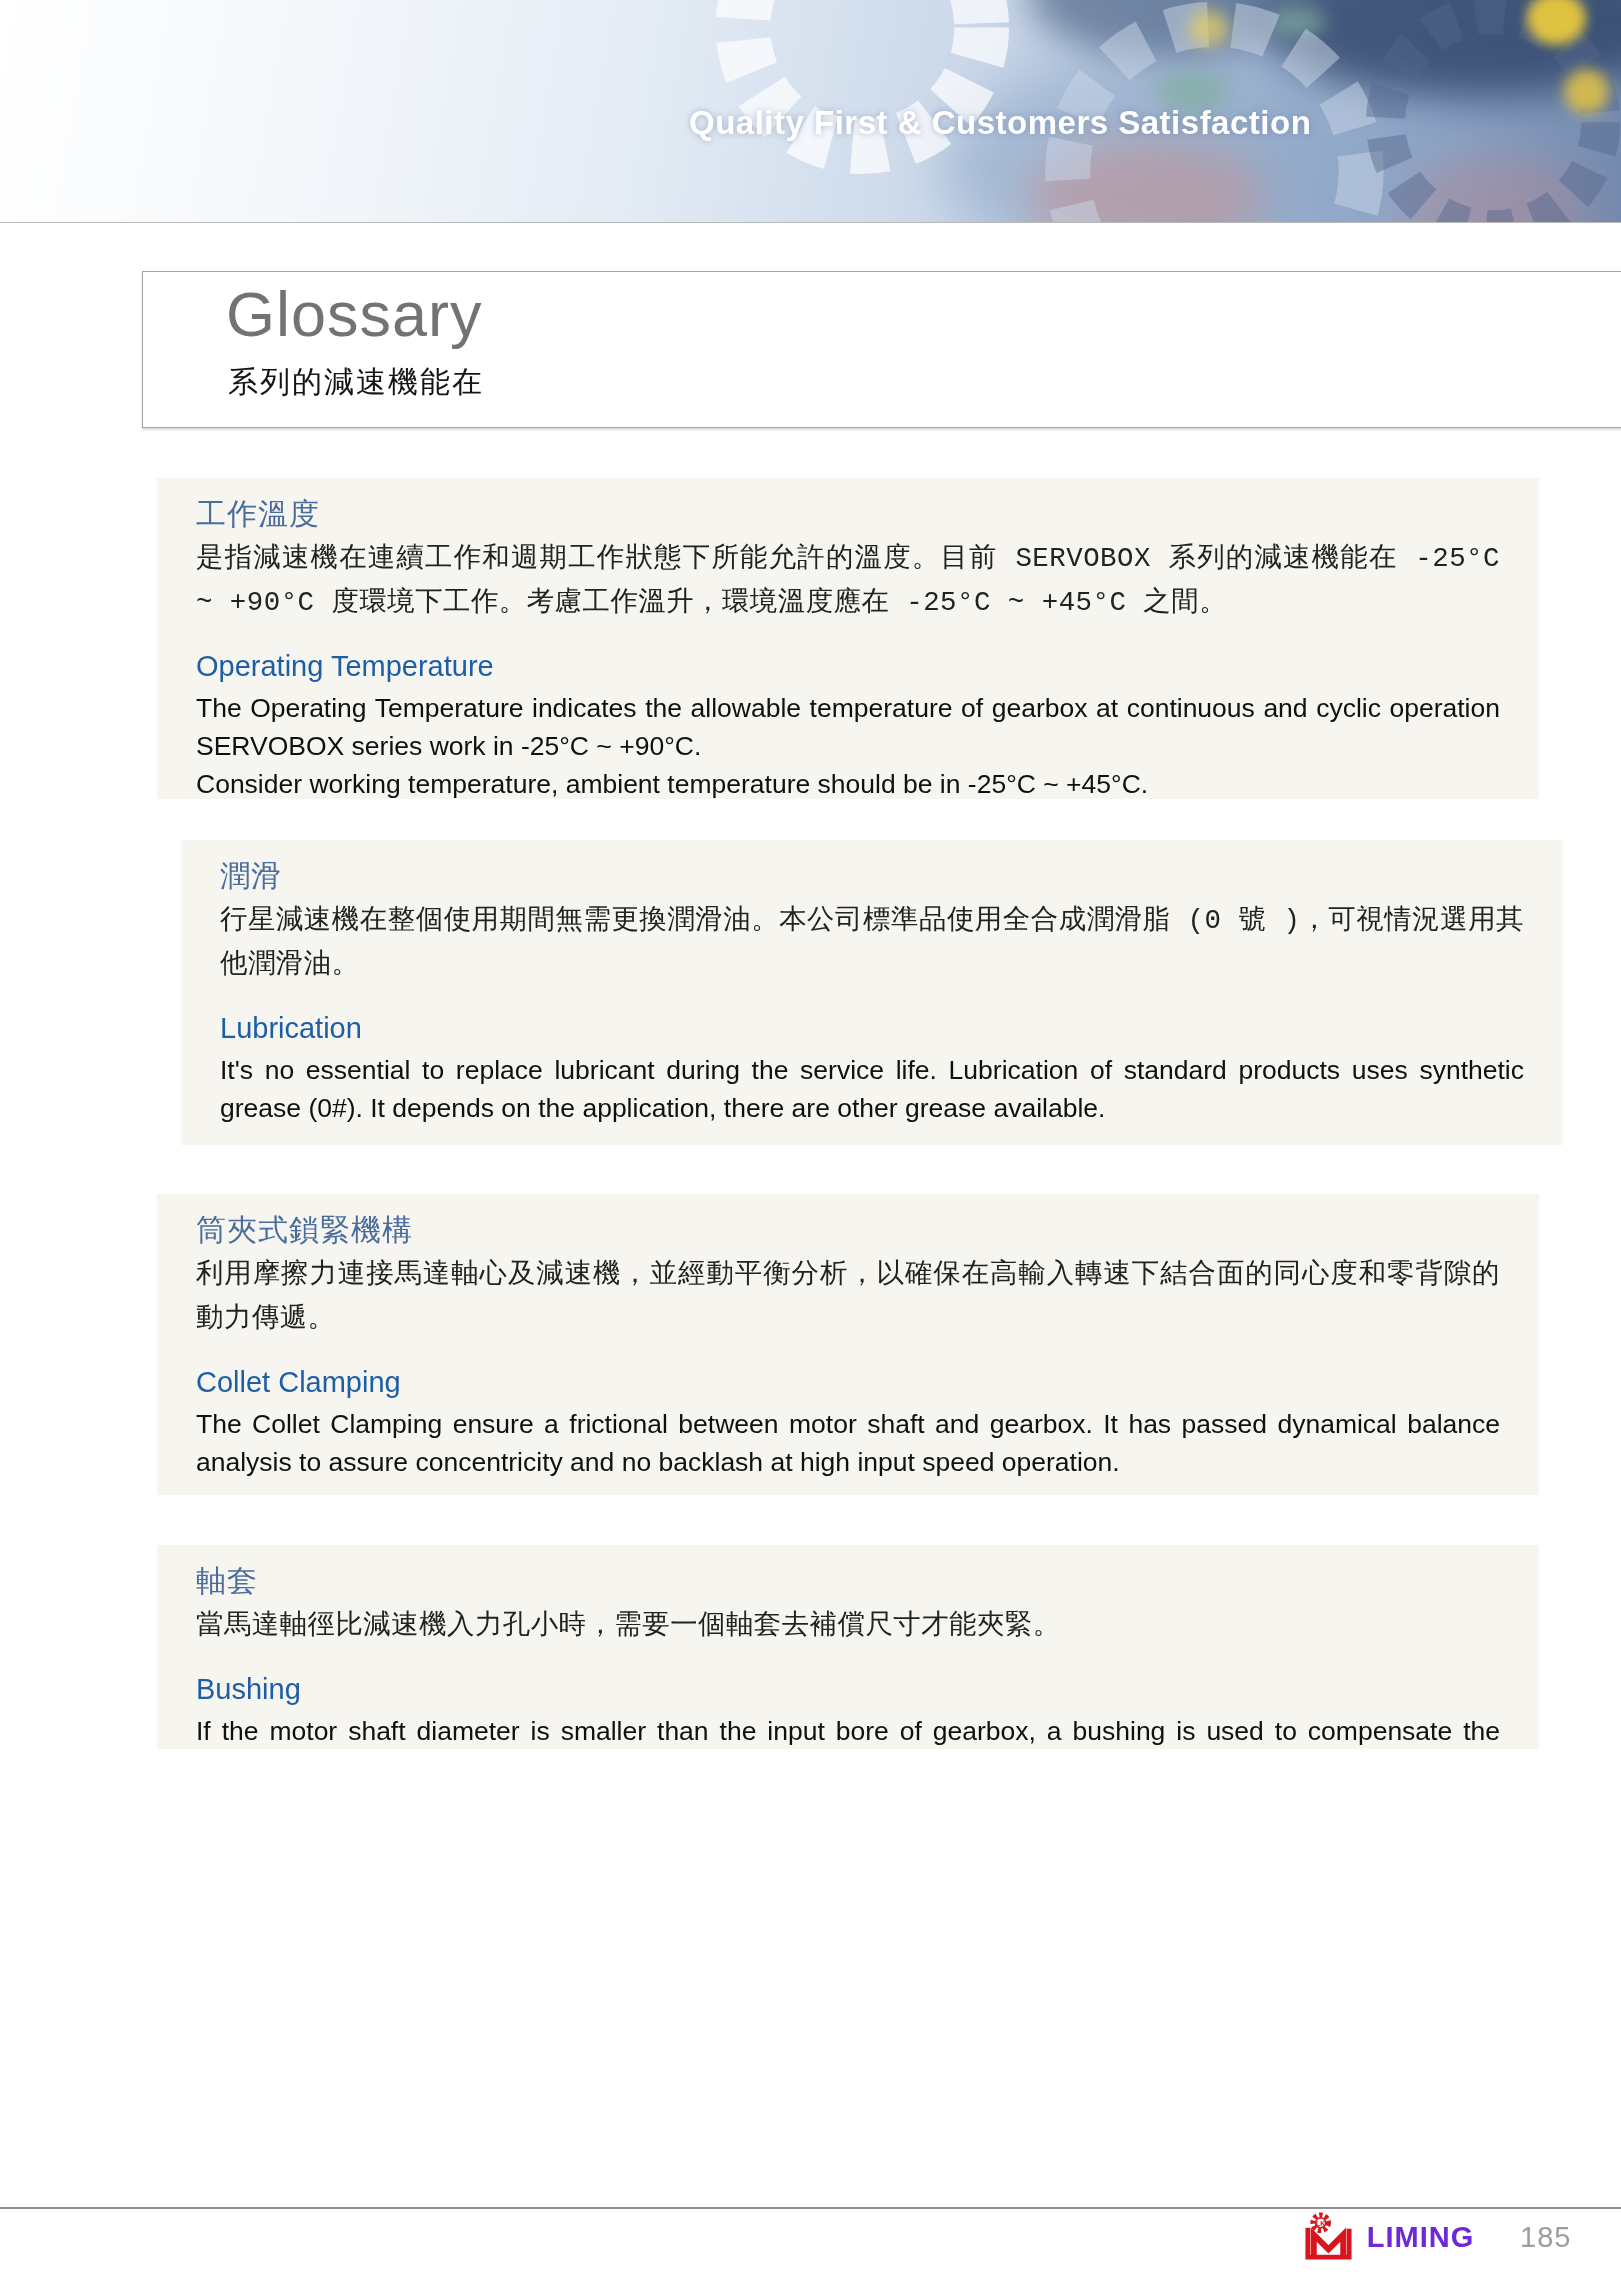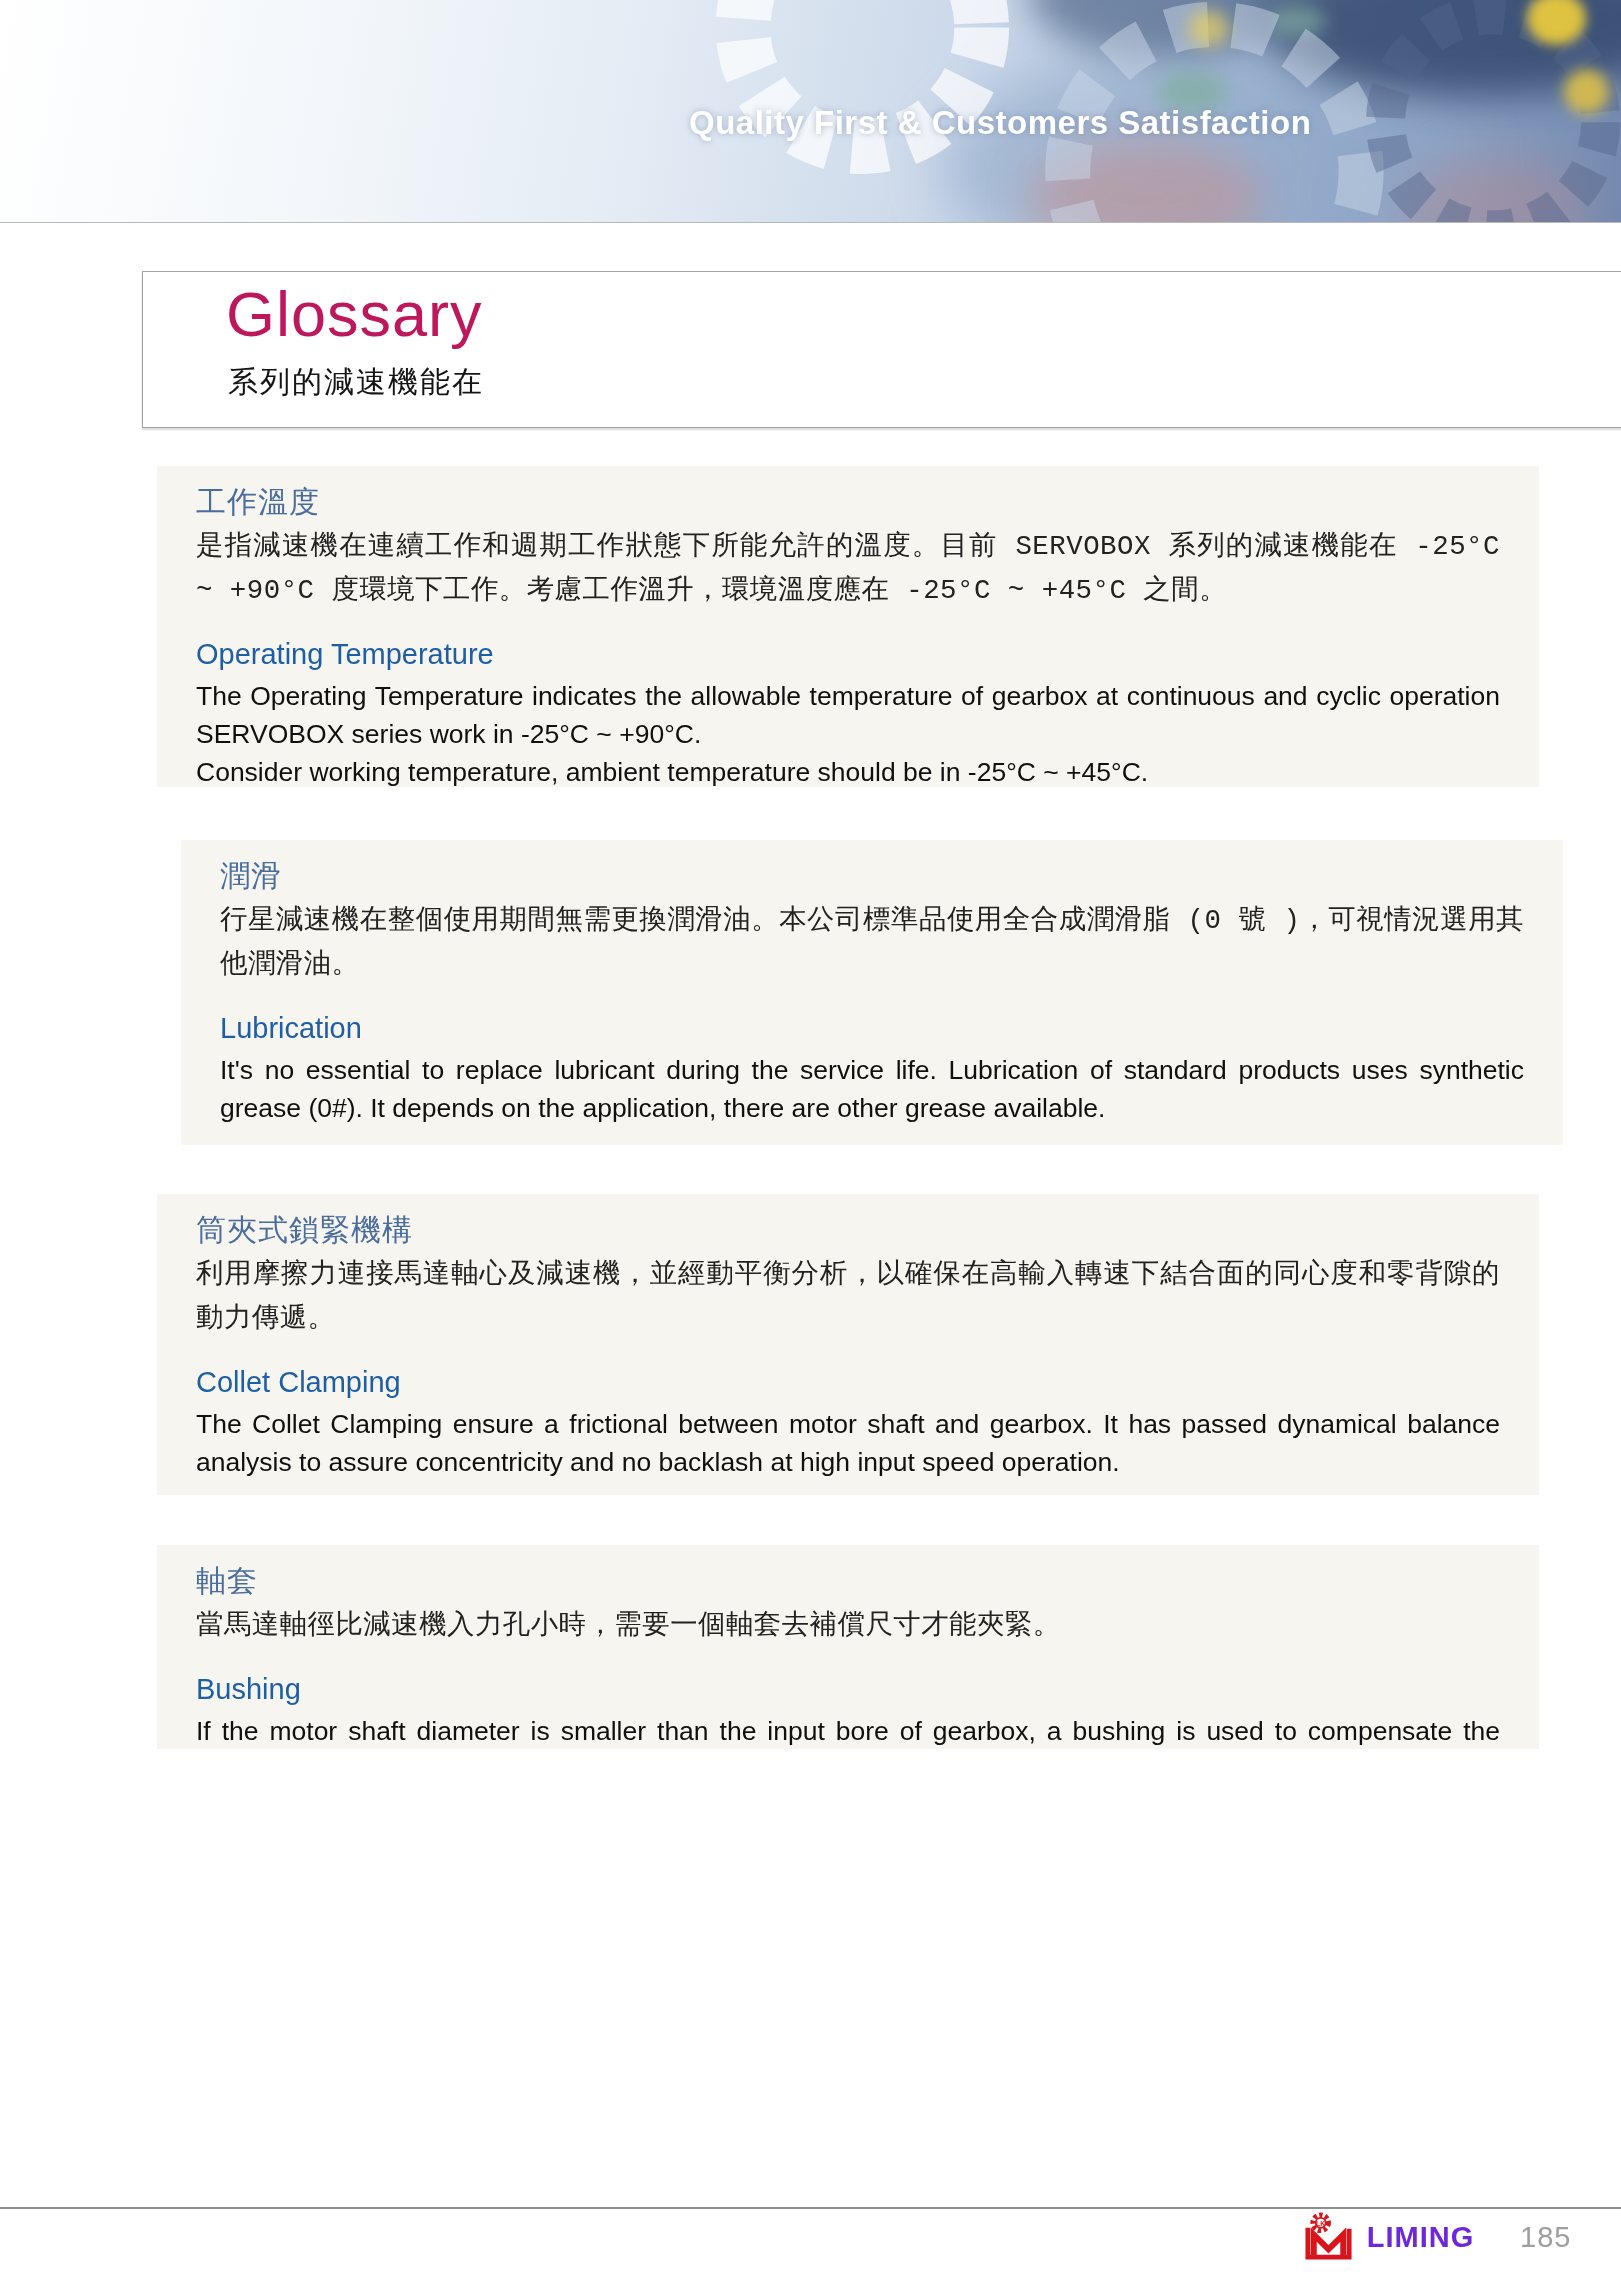--- a/index.html
+++ b/index.html
@@ -33,33 +33,33 @@
   }
 
   
   .title-box{
     position:absolute;left:142px;top:271px;width:1482px;height:157px;
     background:#ffffff;border:1px solid #a3a3a3;border-right:none;box-sizing:border-box;
     box-shadow:0 2px 2px rgba(0,0,0,.15);
   }
   .title-main{
     position:absolute;left:83px;top:5.9px;margin:0;
-    font-size:63px;font-weight:400;color:#be185d;letter-spacing:1px;
+    font-size:63px;font-weight:400;color:#737373;letter-spacing:1px;
   }
   .title-sub{
     position:absolute;left:85px;top:90px;margin:0;
     font-size:30px;font-weight:400;color:#141414;letter-spacing:2px;
   }
 
   
   .section{
     position:absolute;left:157px;width:1382px;background:#f6f5ef;
     box-sizing:border-box;padding:17.6px 39px 0 39px;overflow:hidden;
   }
-  .sec1{top:466px;height:321px;}
+  .sec1{top:478px;height:321px;}
   .sec2{top:840px;height:305px;margin-left:24px;}
   .sec3{top:1194px;height:301px;}
   .sec4{top:1545px;height:204px;}
   .zh-heading{margin:0 0 6.9px 0;font-size:30px;line-height:35px;font-weight:400;color:#4a6d9e;letter-spacing:1px;}
   .zh-body{margin:0;font-size:27.4px;line-height:44px;color:#222222;text-align:justify;letter-spacing:0.5px;font-family:Liberation Mono, monospace;}
   .en-heading{margin:24.5px 0 5.9px 0;font-size:29px;line-height:33px;font-weight:400;color:#1e5ea5;}
   .en-line{margin:0;font-size:26.5px;line-height:38px;color:#101010;text-align:justify;}
   .en-line:empty{display:none;}
 
   

